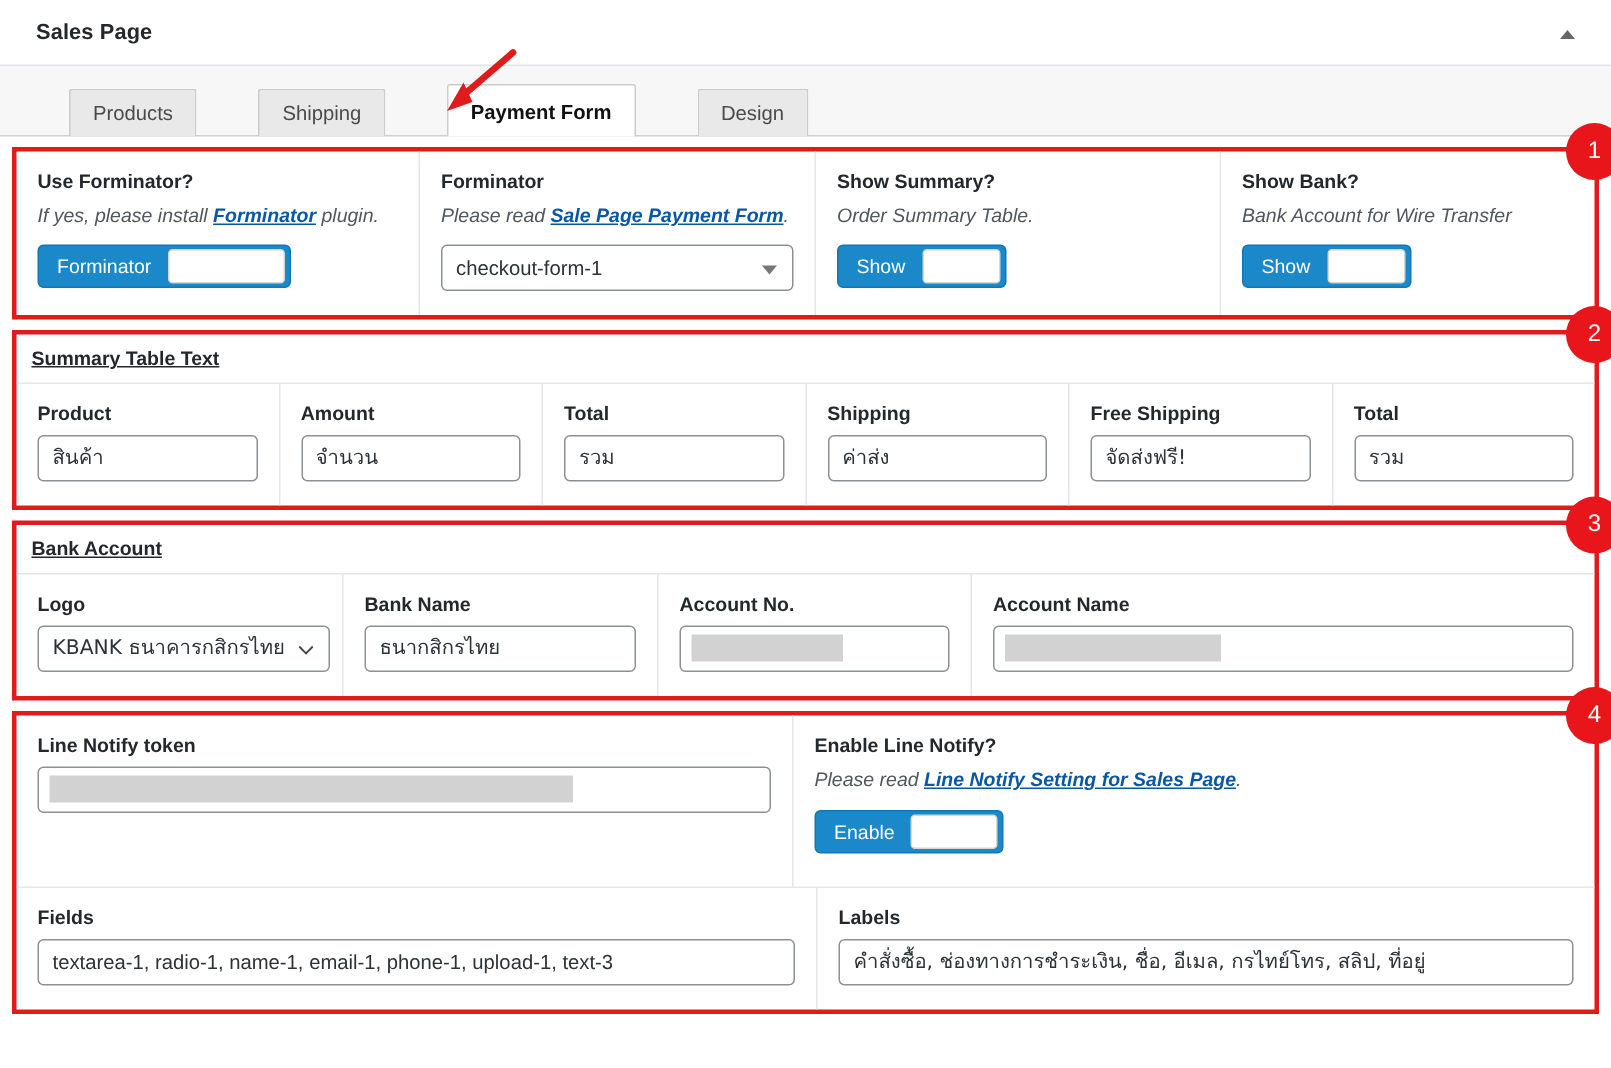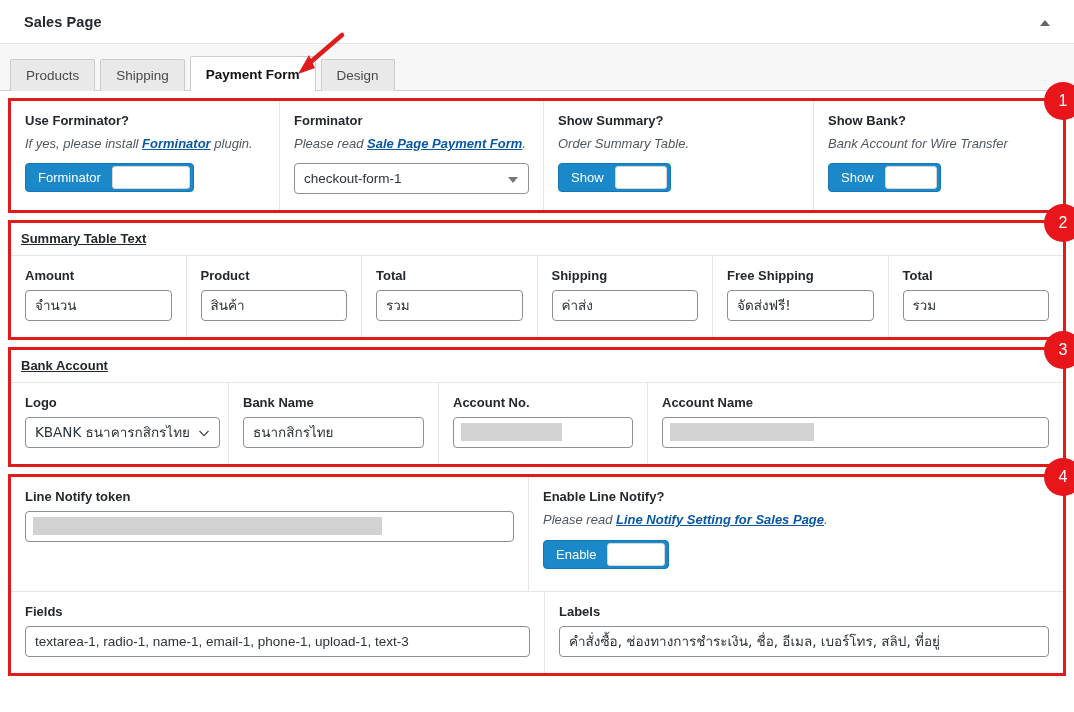--- a/index.html
+++ b/index.html
@@ -64,20 +64,21 @@
     display: flex; align-items: center;
     background: #e9e9e9;
     border: 1px solid #ccc;
     border-bottom: none;
     font-size: 13.5px;
     color: #4a4a4a;
     position: relative;
     top: 1px;
     border-radius: 2px 2px 0 0;
     white-space: nowrap;
+    margin-left: 36px;
   }
   .tab.active {
     background: #ffffff;
     color: #111;
     font-weight: bold;
     border-color: #ccc;
     height: 35px;
     z-index: 3;
   }
 
@@ -305,26 +306,26 @@
         </div>
 
       </div>
     </div>
 
     <div class="section">
       <div class="badge">2</div>
       <div class="section-heading">Summary Table Text</div>
       <div class="cols">
         <div class="col">
+          <div class="field-label">Product</div>
+          <div class="txt thai">สินค้า</div>
+        </div>
+        <div class="col">
           <div class="field-label">Amount</div>
           <div class="txt thai">จำนวน</div>
-        </div>
-        <div class="col">
-          <div class="field-label">Product</div>
-          <div class="txt thai">สินค้า</div>
         </div>
         <div class="col">
           <div class="field-label">Total</div>
           <div class="txt thai">รวม</div>
         </div>
         <div class="col">
           <div class="field-label">Shipping</div>
           <div class="txt thai">ค่าส่ง</div>
         </div>
         <div class="col">
@@ -393,19 +394,19 @@
         </div>
       </div>
 
       <div class="cols">
         <div class="col" style="flex:0 0 534px">
           <div class="field-label">Fields</div>
           <div class="txt">textarea-1, radio-1, name-1, email-1, phone-1, upload-1, text-3</div>
         </div>
         <div class="col">
           <div class="field-label">Labels</div>
-          <div class="txt thai">คำสั่งซื้อ, ช่องทางการชำระเงิน, ชื่อ, อีเมล, เบอร์โทร, สลิป, ที่อยู่</div>
+          <div class="txt thai">คำสั่งซื้อ, ช่องทางการชำระเงิน, ชื่อ, อีเมล, กรไทย์โทร, สลิป, ที่อยู่</div>
         </div>
       </div>
     </div>
 
   </div>
 </div>
 
 </body></html>

